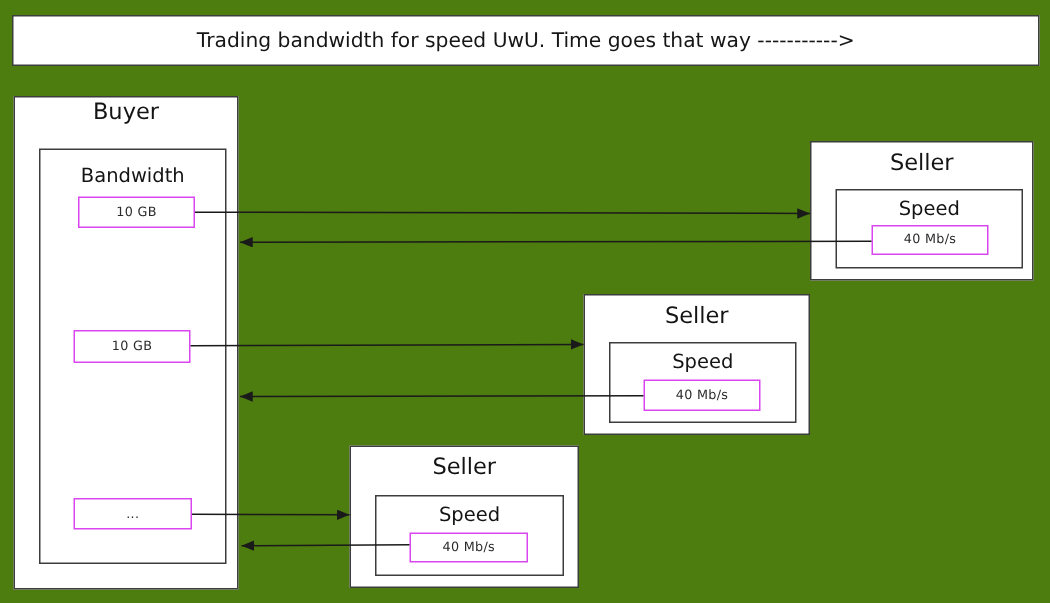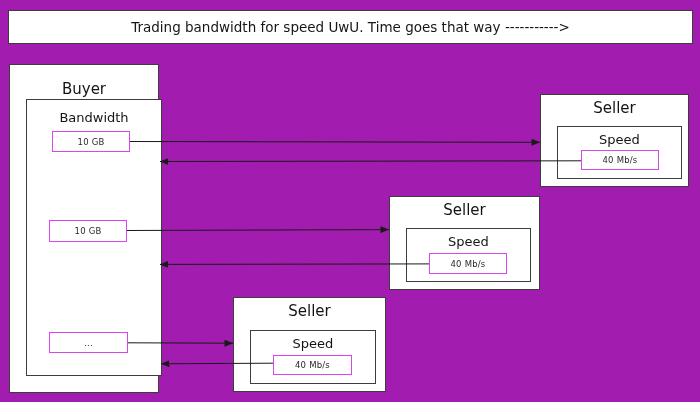--- a/index.html
+++ b/index.html
@@ -6,21 +6,21 @@
     margin: 0;
     padding: 0;
     background: #ffffff;
     font-family: "DejaVu Sans", sans-serif;
     color: #111111;
   }
   .canvas {
     position: relative;
     width: 700px;
     height: 402px;
-    background: #a21caf;
+    background: #4d7c0f;
     overflow: hidden;
   }
   .box {
     position: absolute;
     box-sizing: border-box;
     border: 1px solid #3d3d3d;
     background: #ffffff;
   }
   .value-box {
     border: 1px solid #d946ef;
@@ -45,22 +45,22 @@
   }
   .label-md {
     display: block;
     text-align: center;
     font-size: 13px;
     line-height: 16px;
     color: #141414;
   }
   
   .buyer-box      { left: 9px;   top: 64px;  width: 150px; height: 329px; }
-  .buyer-box .label-lg { margin-top: 15px; }
-  .bandwidth-box  { left: 26px;  top: 99px;  width: 136px; height: 277px; }
+  .buyer-box .label-lg { margin-top: 0; }
+  .bandwidth-box  { left: 26px;  top: 99px;  width: 125px; height: 277px; }
   .bandwidth-box .label-md { margin-top: 10px; }
   .bw-item-1 { left: 52px; top: 131px; width: 78px; height: 21px; }
   .bw-item-2 { left: 49px; top: 220px; width: 78px; height: 22px; }
   .bw-item-3 { left: 49px; top: 332px; width: 79px; height: 21px; }
   
   .seller-1 { left: 540px; top: 94px;  width: 149px; height: 93px; }
   .speed-1  { left: 557px; top: 126px; width: 125px; height: 53px; }
   .val-1    { left: 581px; top: 150px; width: 78px;  height: 20px; }
   
   .seller-2 { left: 389px; top: 196px; width: 151px; height: 94px; }

